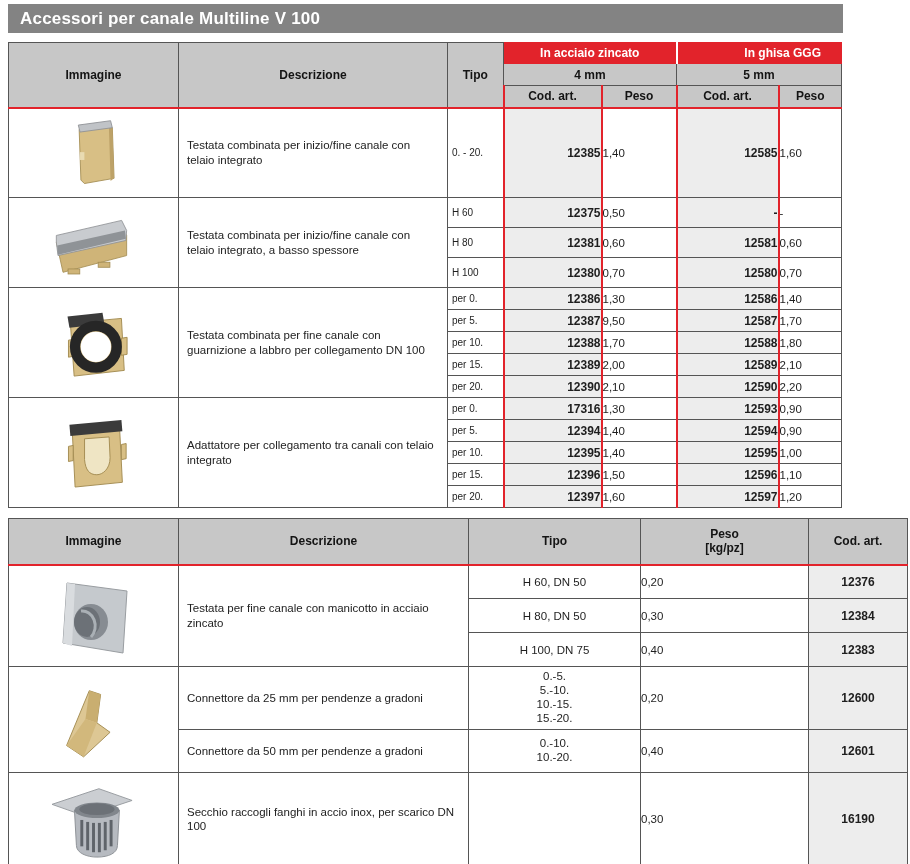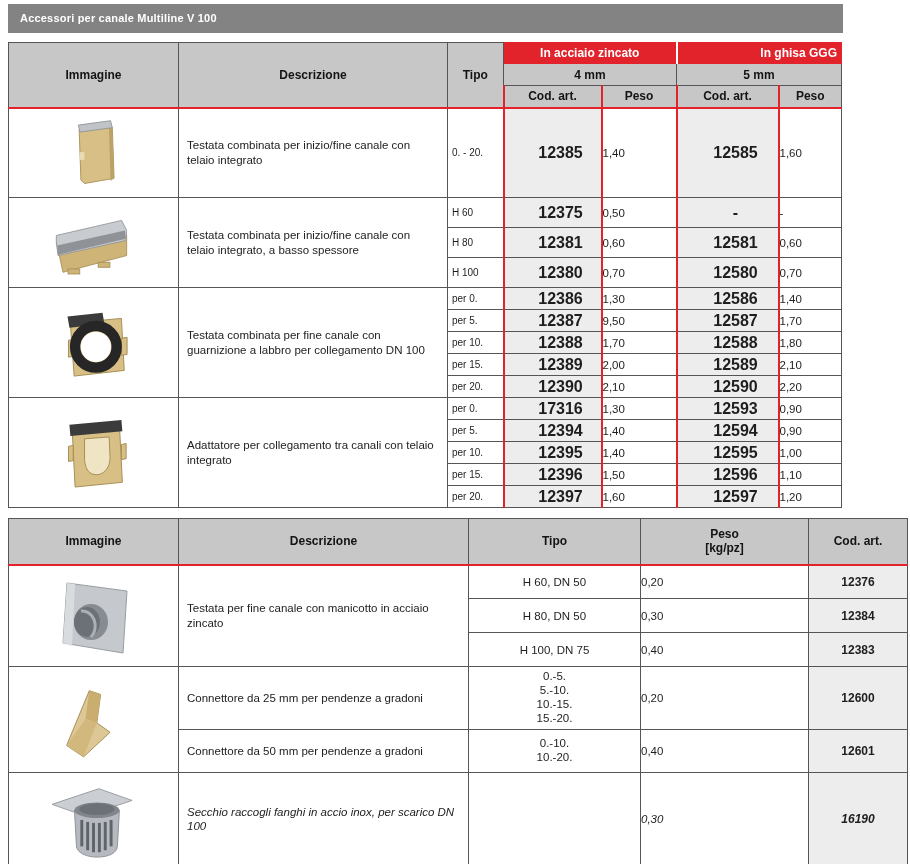--- a/index.html
+++ b/index.html
@@ -13,49 +13,49 @@
     --tanline:#a38c52;
   }
   *{box-sizing:border-box;}
   html,body{margin:0;padding:0;}
   body{
     width:910px;height:864px;overflow:hidden;background:#fff;
     font-family:"Liberation Sans",sans-serif;color:var(--ink);
   }
   .titlebar{
     margin:4px 0 0 8px;width:835px;height:29px;background:var(--bar);
-    color:#fff;font-weight:bold;font-size:11px;line-height:29px;
+    color:#fff;font-weight:bold;font-size:17px;line-height:29px;
     padding-left:12px;letter-spacing:.2px;
   }
   table{border-collapse:collapse;table-layout:fixed;}
   .t1{margin:9px 0 0 8px;width:833px;}
   .t2{margin:10px 0 0 8px;width:899px;}
   th,td{
     border:1px solid var(--bd);
     font-size:11.5px;padding:0;vertical-align:middle;
     overflow:hidden;
   }
   th{background:var(--hgray);font-weight:bold;font-size:12px;color:#141414;text-align:center;}
   .redth{
     background:var(--red);color:#fff;border:1px solid var(--red);
     font-size:12px;font-weight:bold;margin-top:16px;
   }
   .redth.rleft{text-align:center;}
-  .redth.rright{text-align:right;padding-right:4px;border-left:2px solid #fff;}
+  .redth.rright{text-align:right;padding-right:20px;border-left:2px solid #fff;}
   .rh21{height:21px;} .rh22{height:22px;} .rh30{height:30px;}
   .rh34{height:34px;} .rh43{height:43px;} .rh46{height:46px;}
-  .rh63{height:63px;} .rh87{height:93px;font-style:italic;} .rh90{height:90px;}
+  .rh63{height:63px;} .rh87{height:93px;} .rh90{height:90px;}
   .imgc{text-align:center;vertical-align:middle;background:#fff;}
   .desc,.desc2{text-align:left;padding:0 8px;font-size:11.5px;line-height:1.25;color:#222;}
   .tipo{text-align:left;padding-left:4px;font-size:10px;}
   .tipo2{text-align:center;font-size:11.5px;}
   .pre{white-space:pre-line;line-height:1.2;padding:2px 0;}
   .peso{text-align:left;font-size:11.5px;}
   .cod{
-    background:var(--cellgray);font-weight:bold;text-align:center;font-size:16px;
+    background:var(--cellgray);font-weight:bold;text-align:right;font-size:12px;
     border-left:2px solid var(--red);border-right:2px solid var(--red);padding-left:16px;
   }
   .codh{border-left:2px solid var(--red);border-right:2px solid var(--red);}
   .cod2{background:var(--cellgray);font-weight:bold;text-align:center;font-size:12px;}
   .t1 tbody tr:first-child > td,
   .t2 tbody tr:first-child > td{border-top:2px solid var(--red);}
   .unit{font-weight:bold;}
   svg{display:block;margin:0 auto;}
 </style>
 </head>

